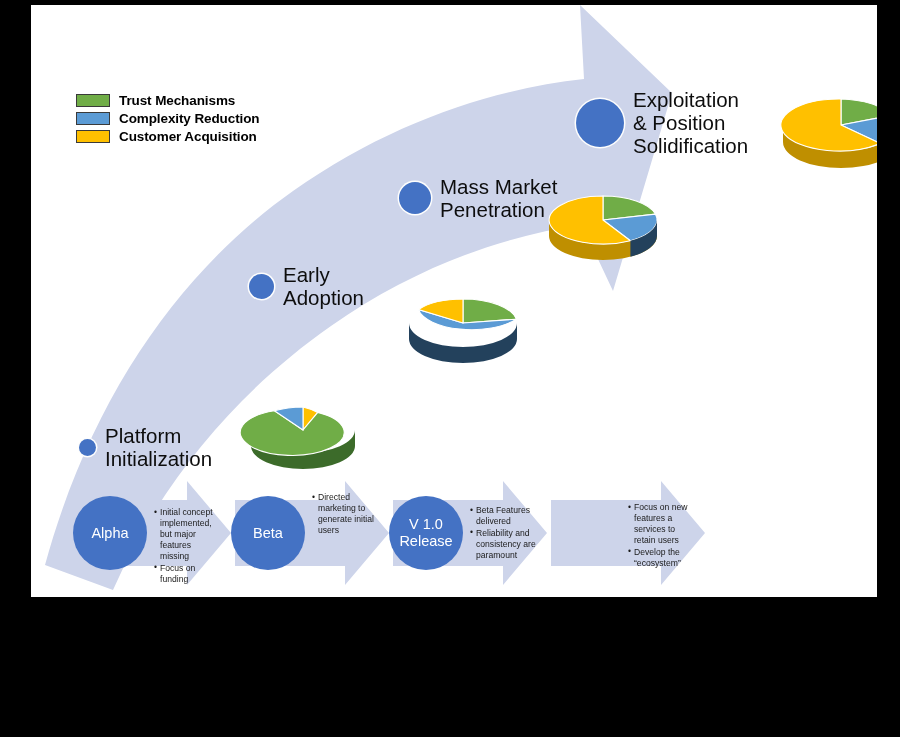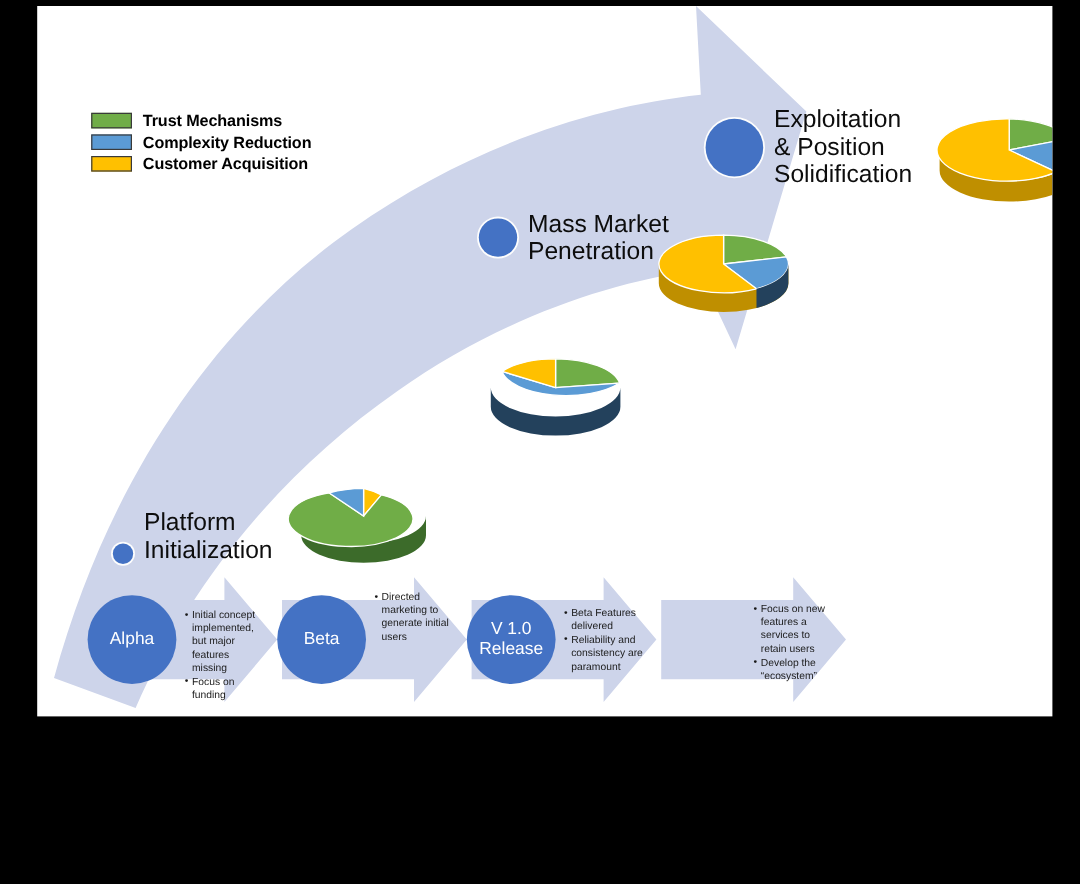--- a/index.html
+++ b/index.html
@@ -13,27 +13,27 @@
   #legend{position:absolute;left:45px;top:87px;}
   .leg-row{display:flex;align-items:center;height:16px;margin-bottom:2px;}
   .leg-swatch{width:34px;height:13px;border:1px solid #3a3a3a;margin-right:9px;box-sizing:border-box;}
   .leg-label{font-size:13.5px;font-weight:bold;color:#000;white-space:nowrap;letter-spacing:-0.1px;}
 
   
   .callout{position:absolute;display:flex;align-items:center;}
   .callout .bullet{border-radius:50%;background:#4472C4;box-shadow:0 0 0 1.5px #fdfdfd;flex:0 0 auto;}
   .callout .ctext{font-size:20.5px;line-height:1.13;color:#0d0d0d;white-space:pre-line;margin-left:9px;font-weight:400;}
 
-  #callout-0{left:63px;top:419px;align-items:flex-end;}
+  #callout-0{left:48px;top:419px;}
   #callout-0 .bullet{width:17px;height:17px;}
   #callout-1{left:218px;top:258px;}
   #callout-1 .bullet{width:25px;height:25px;}
   #callout-2{left:368px;top:170px;}
   #callout-2 .bullet{width:32px;height:32px;}
-  #callout-3{left:557px;top:83px;}
+  #callout-3{left:545px;top:83px;}
   #callout-3 .bullet{width:48px;height:48px;}
 
   
   .proc-circle{position:absolute;border-radius:50%;background:#4472C4;display:flex;align-items:center;justify-content:center;}
   .proc-circle span{color:#fff;font-size:14.5px;line-height:1.15;text-align:center;white-space:pre-line;font-weight:400;}
   .proc-text{position:absolute;font-size:8.6px;line-height:1.28;color:#1a1a1a;}
   .proc-text ul{margin:0;padding:0;list-style:none;}
   .proc-text li{position:relative;padding-left:6px;margin-bottom:0.5px;}
   .proc-text li:before{content:"\2022";position:absolute;left:0;top:-0.5px;font-size:8.6px;}
 </style>
@@ -121,20 +121,25 @@
         <span class="leg-swatch" style="background:#FFC000"></span>
         <span class="leg-label">Customer Acquisition</span>
       </div>
     </div>
 
     <div class="callout" id="callout-0">
       <span class="bullet"></span>
       <span class="ctext">Platform
 Initialization</span>
     </div>
+    <div class="callout" id="callout-1">
+      <span class="bullet"></span>
+      <span class="ctext">Early
+Adoption</span>
+    </div>
     <div class="callout" id="callout-2">
       <span class="bullet"></span>
       <span class="ctext">Mass Market
 Penetration</span>
     </div>
     <div class="callout" id="callout-3">
       <span class="bullet"></span>
       <span class="ctext">Exploitation
 &amp; Position
 Solidification</span>

